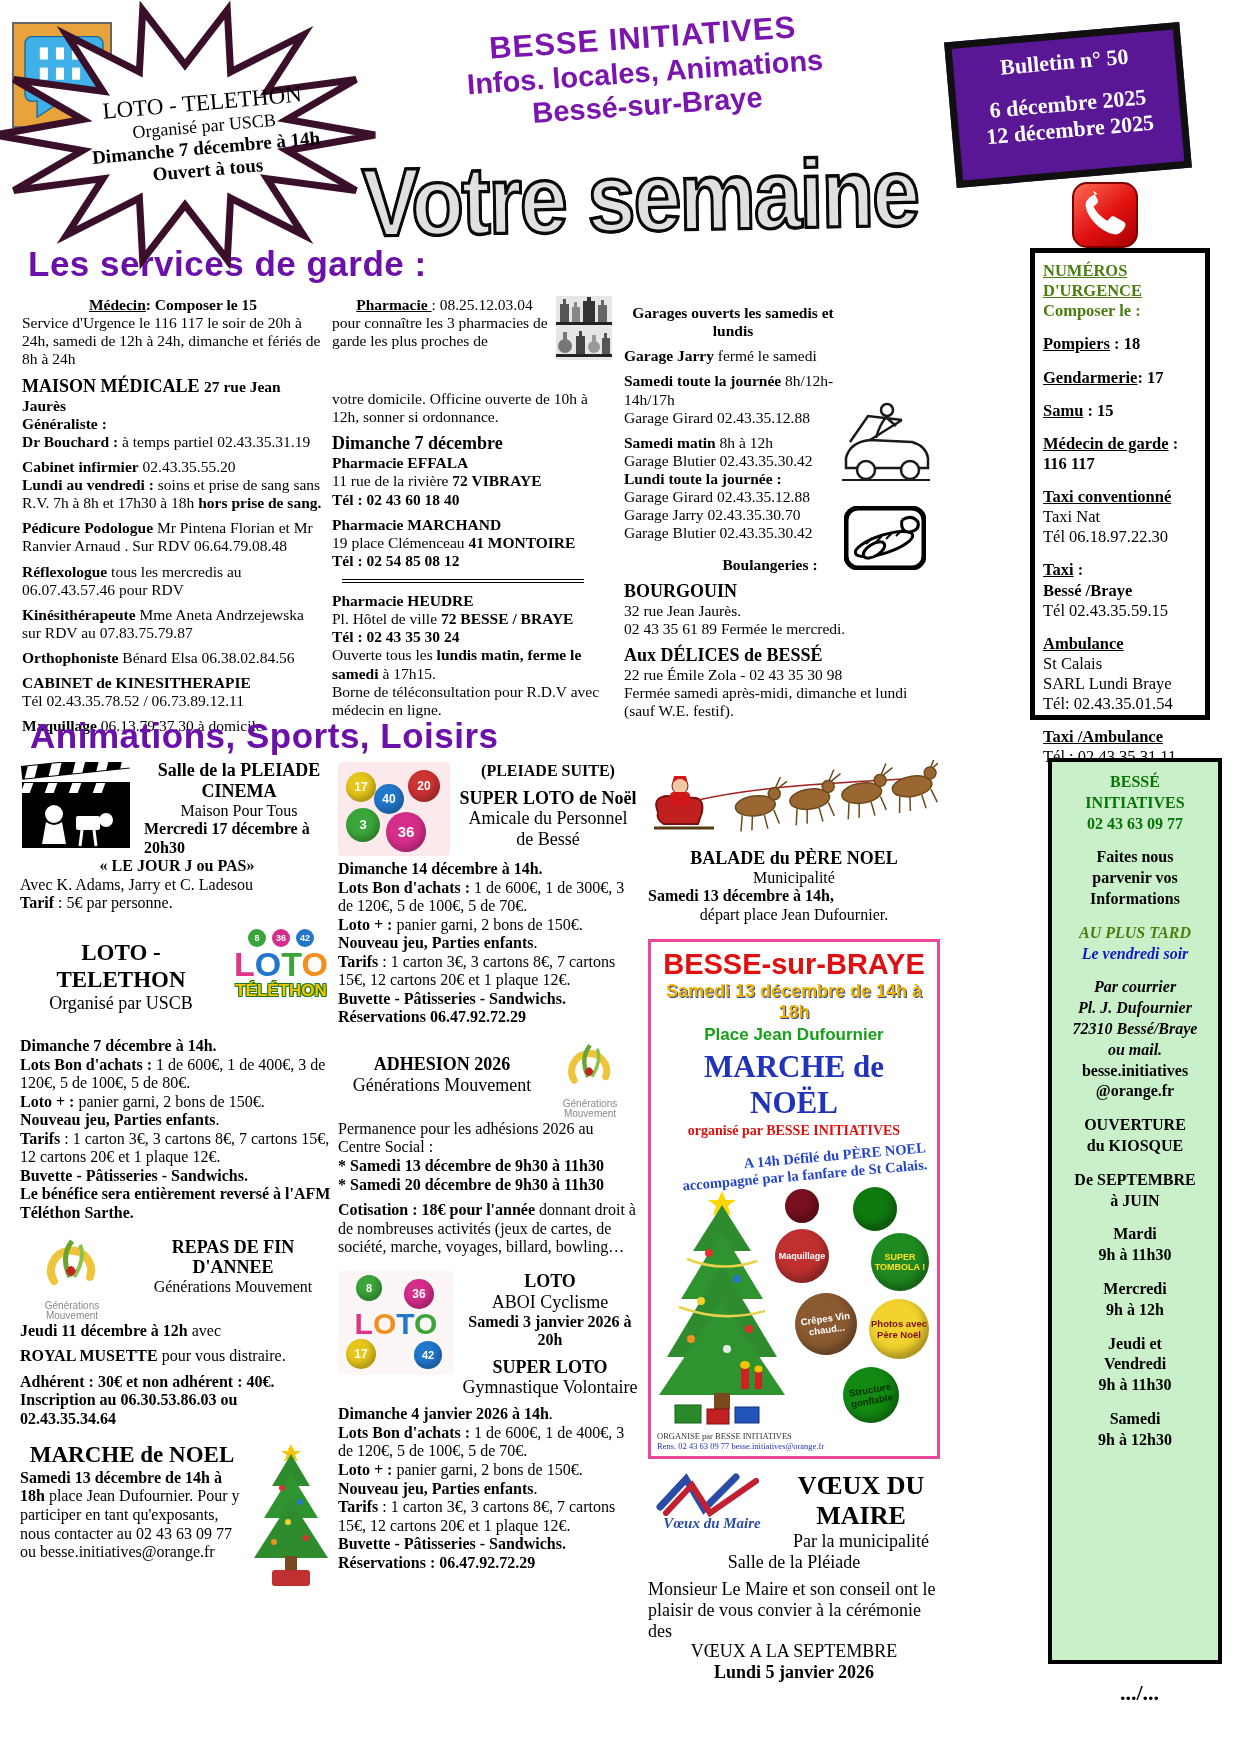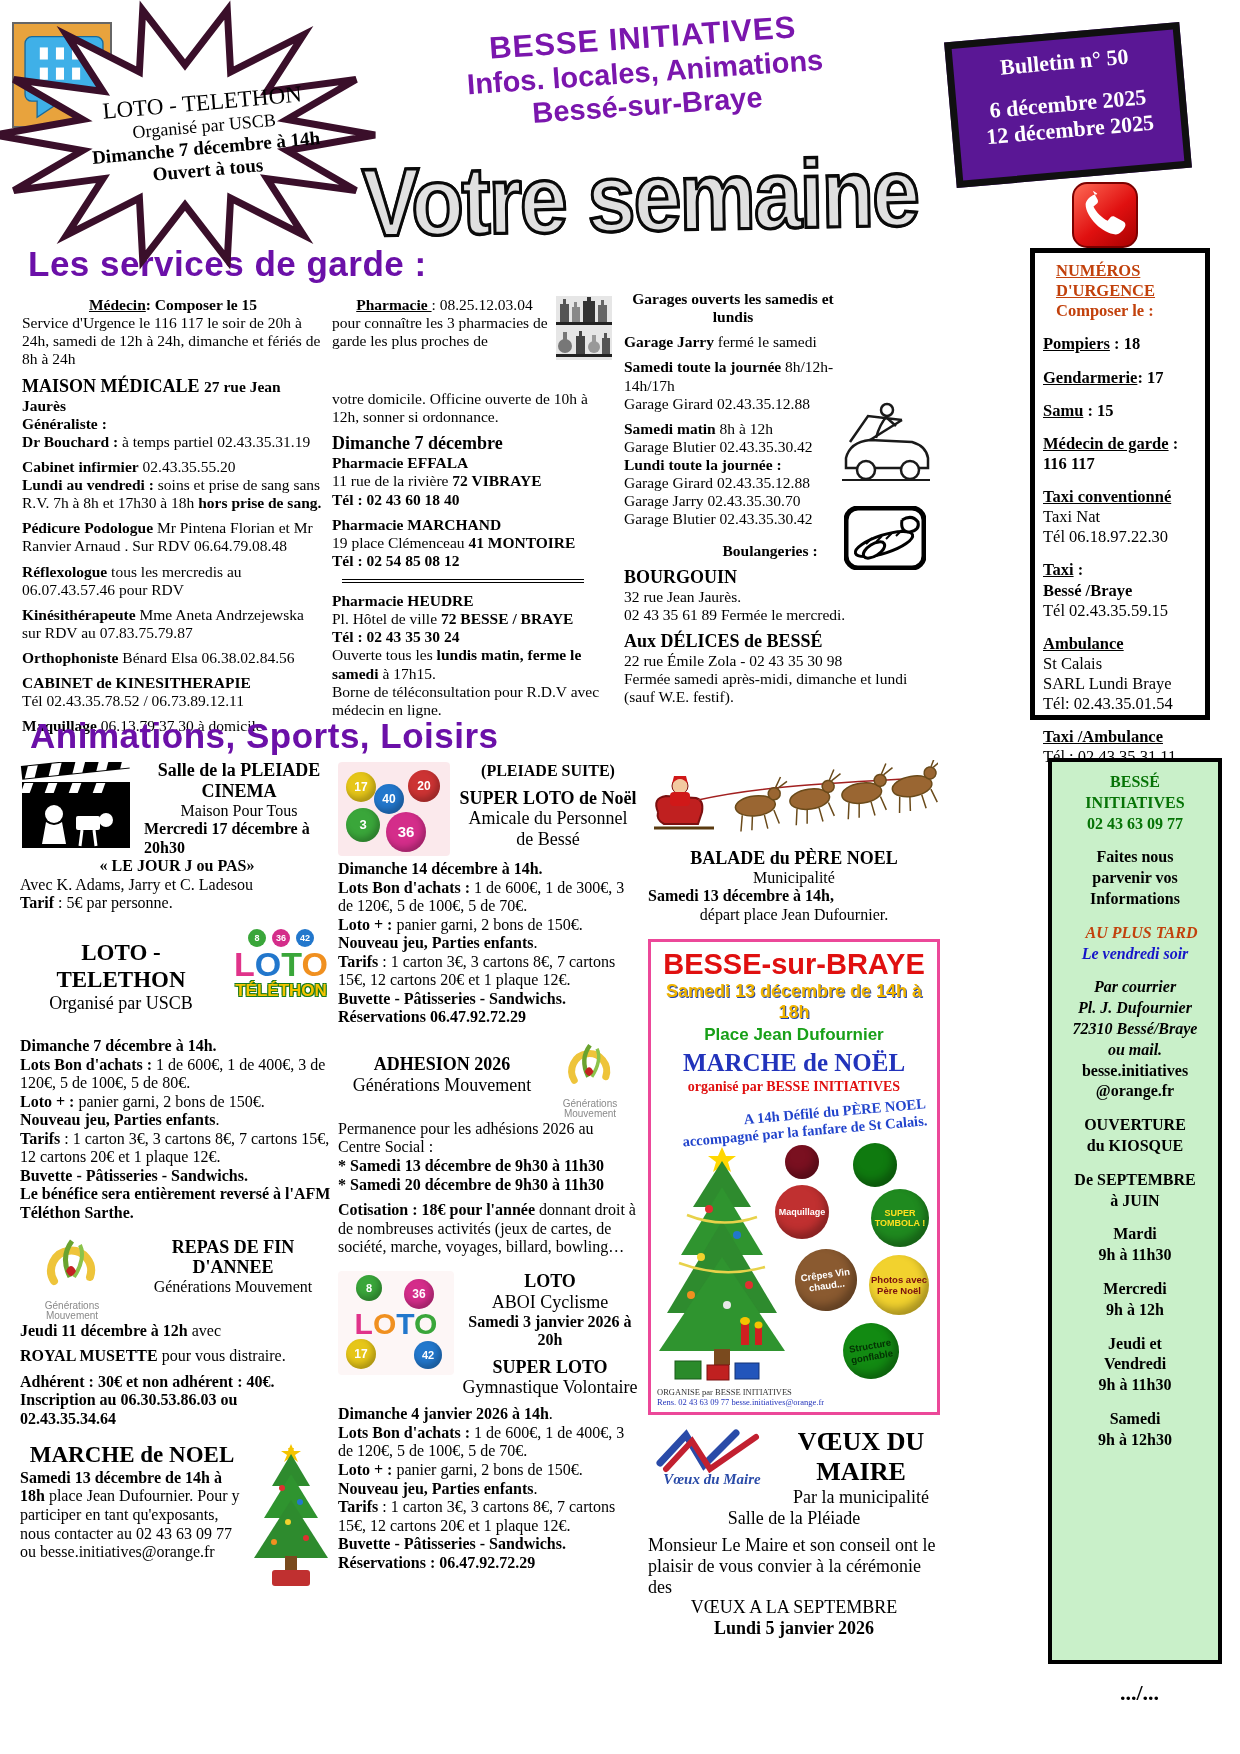--- a/index.html
+++ b/index.html
@@ -4,21 +4,21 @@
 <style>
   html,body{margin:0;padding:0;}
   body{width:1240px;height:1754px;position:relative;background:#fff;
        font-family:"Liberation Serif",serif;color:#000;overflow:hidden;}
   .abs{position:absolute;}
   .ln{font-size:15.5px;line-height:1.17;}
   .b{font-weight:bold;} .u{text-decoration:underline;} .i{font-style:italic;}
   .lg{font-size:18px;} .xl{font-size:23px;}
   .center{text-align:center;}
   .mt{margin-top:7px;} .mt2{margin-top:13px;}
-  .red{color:#c2410c;margin-left:13px;} .blue{color:#1515c8;} .green{color:#067306;}
+  .red{color:#4d7c0f;} .blue{color:#1515c8;} .green{color:#067306;}
   .hr{border-top:4px double #000;margin:9px 30px 9px 10px;}
   .section-title{font-family:"Liberation Sans",sans-serif;font-weight:bold;
       color:#6b10a8;font-size:35px;letter-spacing:.5px;}
   
   #besse-logo{left:12px;top:22px;width:100px;height:106px;background:#e8a33d;
       border:2px solid #666;box-sizing:border-box;padding:7px;z-index:1;}
   #starburst{left:-15px;top:0px;z-index:2;}
   #starburst-text{left:45px;top:90px;width:320px;text-align:center;z-index:3;transform:rotate(-5deg);}
   #starburst-text .s1{font-size:23px;}
   #starburst-text .s2{font-size:18px;}
@@ -41,21 +41,21 @@
       text-shadow:1px 1px 0 #000,-1px -1px 0 #000,1px -1px 0 #000,-1px 1px 0 #000;}
   #phone-icon{left:1072px;top:182px;width:66px;height:66px;border-radius:15px;
       background:linear-gradient(140deg,#ff6a55 0%,#e01010 55%,#a80000 100%);
       border:2px solid #7a0000;box-sizing:border-box;}
   
   #svc-title{left:28px;top:244px;}
   #svc-left{left:22px;top:296px;width:302px;}
   #svc-mid{left:332px;top:296px;width:225px;}
   #svc-mid2{left:332px;top:390px;width:282px;}
   #bottles-icon{left:556px;top:296px;}
-  #svc-right{left:624px;top:290px;width:292px;}
+  #svc-right{left:624px;top:304px;width:292px;}
   #svc-right .garages{width:218px;}
   #car-icon{left:840px;top:396px;}
   #bread-icon{left:844px;top:506px;}
   #emergency{left:1030px;top:248px;width:180px;height:472px;border:5px solid #000;
       box-sizing:border-box;padding:8px 8px;}
   #emergency .ln{font-size:16.5px;line-height:1.22;}
   
   #anim-title{left:30px;top:716px;}
   .acol .ln{font-size:16px;line-height:1.16;}
   .blk{overflow:hidden;margin-bottom:14px;}
@@ -88,21 +88,21 @@
       font-family:"Liberation Sans",sans-serif;font-weight:bold;font-size:30px;line-height:1;}
   #sleigh{display:block;margin:0 auto 2px auto;}
   
   #poster{border:3px solid #ec4899;margin-top:10px;padding:6px 6px 4px 6px;background:#fff;}
   .p-town{color:#e01010;font-family:"Liberation Sans",sans-serif;font-weight:bold;
       font-size:29px;text-align:center;letter-spacing:0px;}
   .p-date{color:#f0b400;font-weight:bold;font-size:18px;text-align:center;
       font-family:"Liberation Sans",sans-serif;text-shadow:1px 1px 0 #2244aa;}
   .p-place{color:#18a018;font-weight:bold;font-size:17px;text-align:center;
       font-family:"Liberation Sans",sans-serif;margin-top:2px;}
-  .p-title{color:#2233bb;font-weight:bold;font-size:25px;text-align:center;margin-top:4px;}
+  .p-title{color:#2233bb;font-weight:bold;font-size:31px;text-align:center;margin-top:4px;}
   .p-org{color:#e01010;font-weight:bold;font-size:14px;text-align:center;margin-top:2px;}
   .p-parade{color:#2244cc;font-weight:bold;font-size:14.5px;text-align:right;
       transform:rotate(-5deg);margin:12px 4px 2px 0;}
   .p-scene{position:relative;height:238px;margin-top:4px;}
   .p-scene svg{position:absolute;left:0;top:0;}
   .orn{position:absolute;border-radius:50%;display:flex;align-items:center;justify-content:center;
       text-align:center;font-family:"Liberation Sans",sans-serif;font-weight:bold;
       box-shadow:inset -4px -6px 8px rgba(0,0,0,.3);}
   .o-ball1{left:128px;top:0px;width:34px;height:34px;background:#7a1020;}
   .o-ball2{left:196px;top:-2px;width:44px;height:44px;background:#0f7a0f;}

